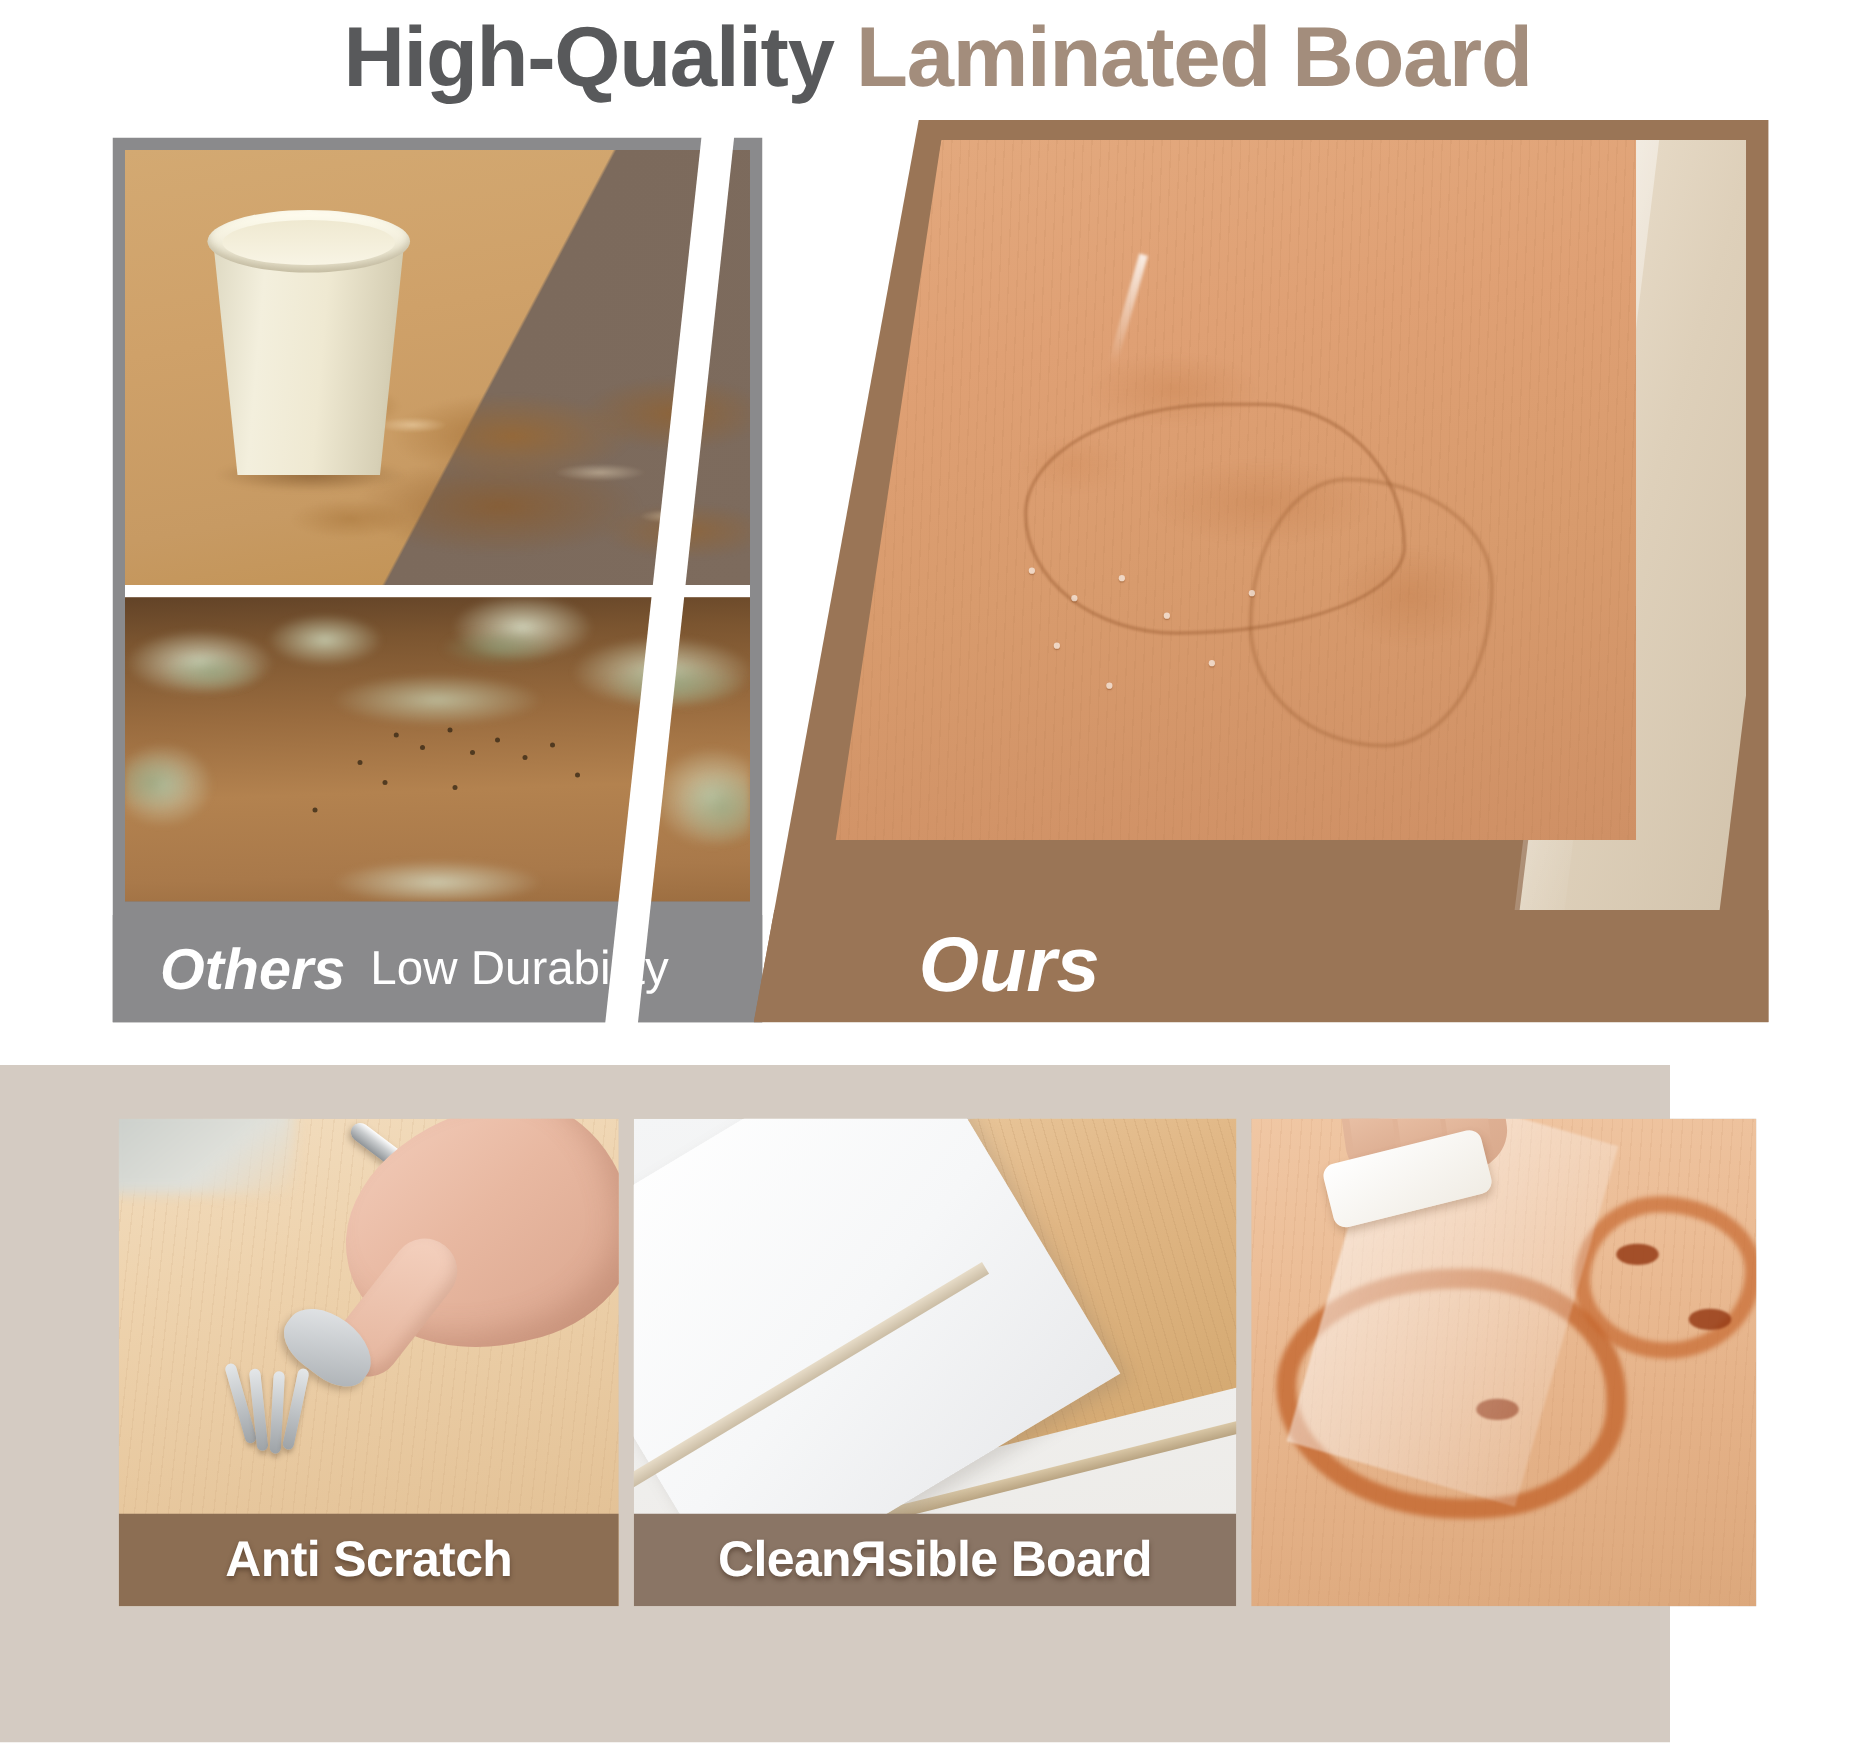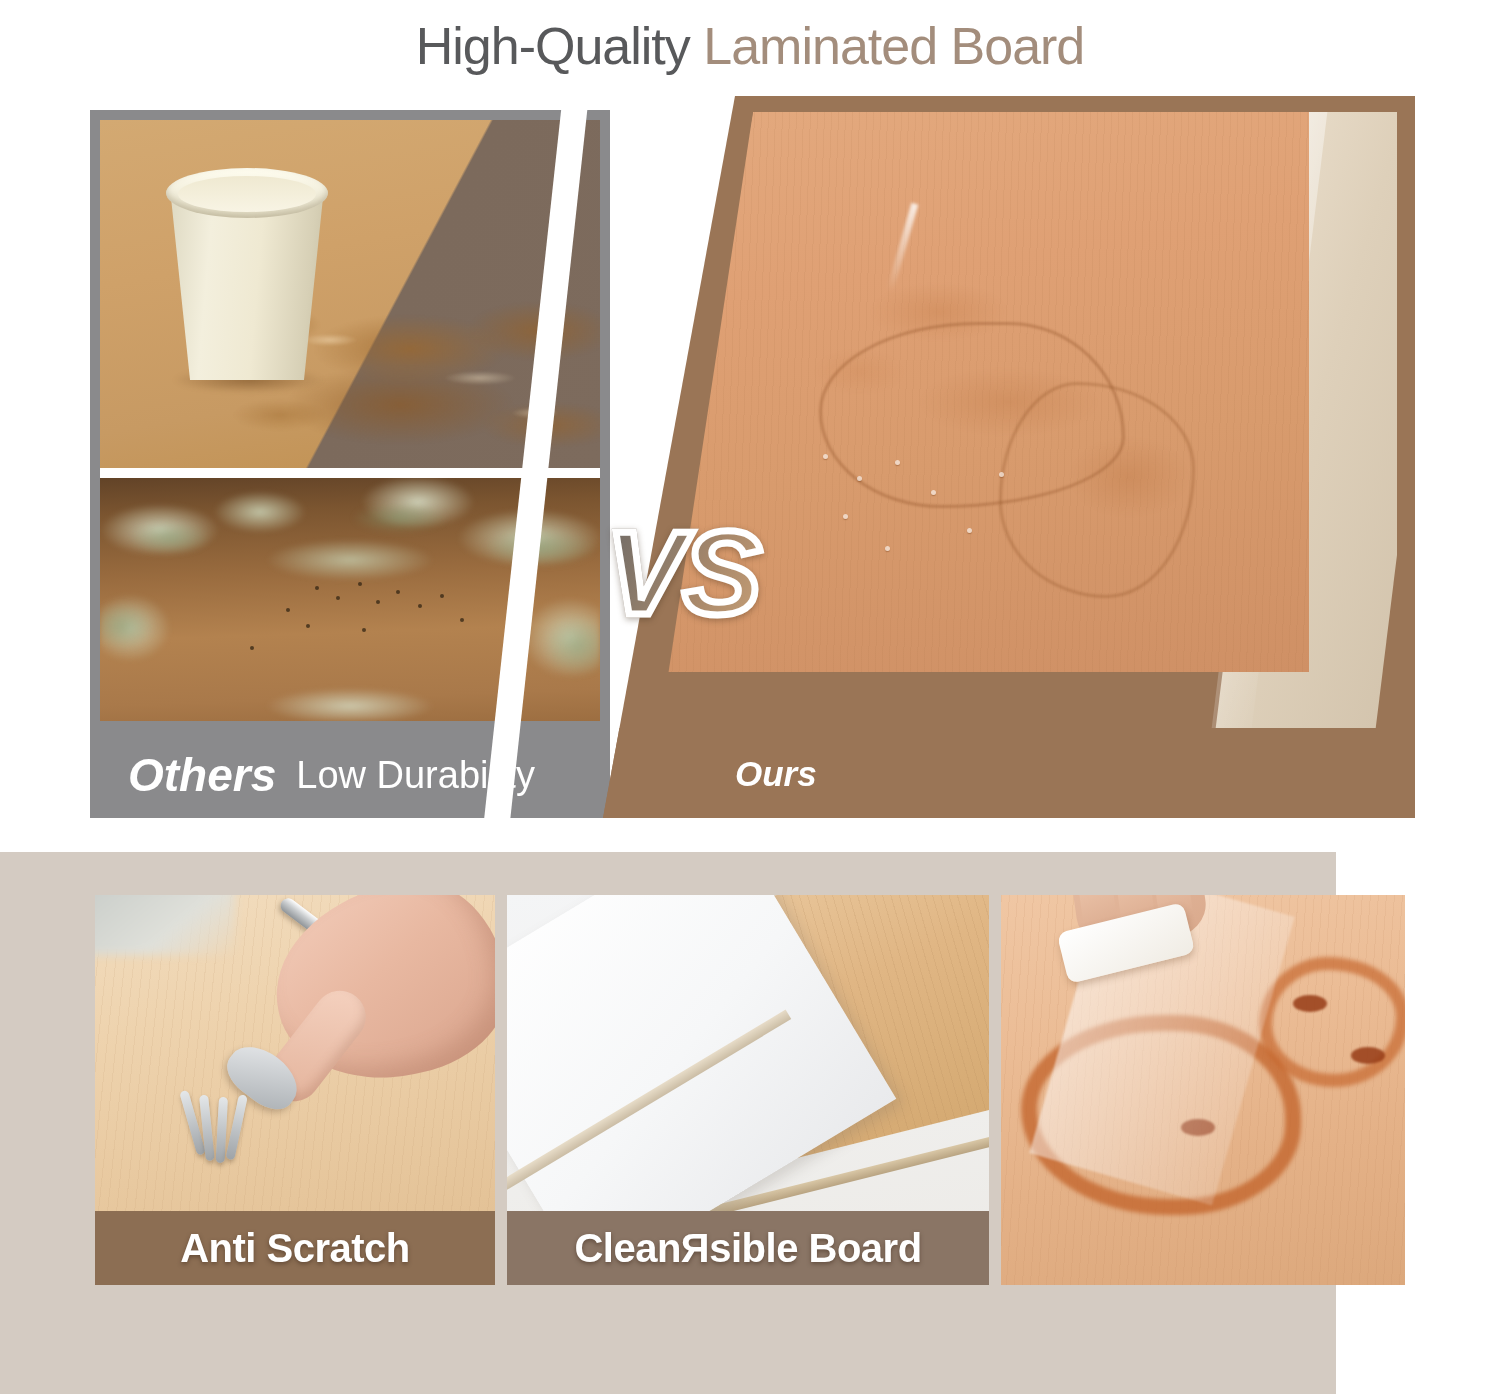--- a/index.html
+++ b/index.html
@@ -10,21 +10,21 @@
     overflow:hidden;
     position:relative;
   }
 
   
   #header {
     position:absolute; left:0; top:0; width:1500px; height:92px;
     display:flex; align-items:center; justify-content:center;
   }
   #header-title {
-    font-size:52px; font-weight:normal; letter-spacing:-1px;
+    font-size:68px; font-weight:bold; letter-spacing:-1px;
     white-space:nowrap; line-height:1;
   }
   .title-part-a { color:#58595b; }
   .title-part-b { color:#a38d7c; }
 
   
   #compare {
     position:absolute; left:0; top:96px; width:1500px; height:756px;
     background:#ffffff; overflow:hidden;
   }
@@ -213,21 +213,21 @@
     background:rgba(255,255,255,.6);
     box-shadow:0 1px 1px rgba(140,80,40,.5);
   }
 
   #ours-label {
     position:absolute; left:0; bottom:0; width:812px; height:90px;
     background:#9a7556;
     display:flex; align-items:center; padding-left:132px; gap:22px;
   }
   #ours-label-main {
-    font-size:35px; font-style:italic; font-weight:bold;
+    font-size:62px; font-style:italic; font-weight:bold;
     color:#ffffff; line-height:1;
   }
   #ours-label-sub {
     font-size:40px; color:#ffffff; line-height:1;
   }
 
   
   #divider {
     position:absolute; left:566px; top:-30px; width:26px; height:820px;
     background:#ffffff;
@@ -473,21 +473,20 @@
       </div>
     </div>
 
     <div id="ours-label">
       <span id="ours-label-main">Ours</span>
     </div>
   </div>
 
   <div id="divider"></div>
 
-  <div id="vs-badge">VS</div>
 </div>
 
 <div id="features">
   <div id="features-row">
 
     <div class="feature f1">
       <div class="feature-img">
         <div class="wood-light"></div>
         <div class="wood-corner"></div>
         <div class="fork-handle"></div>

